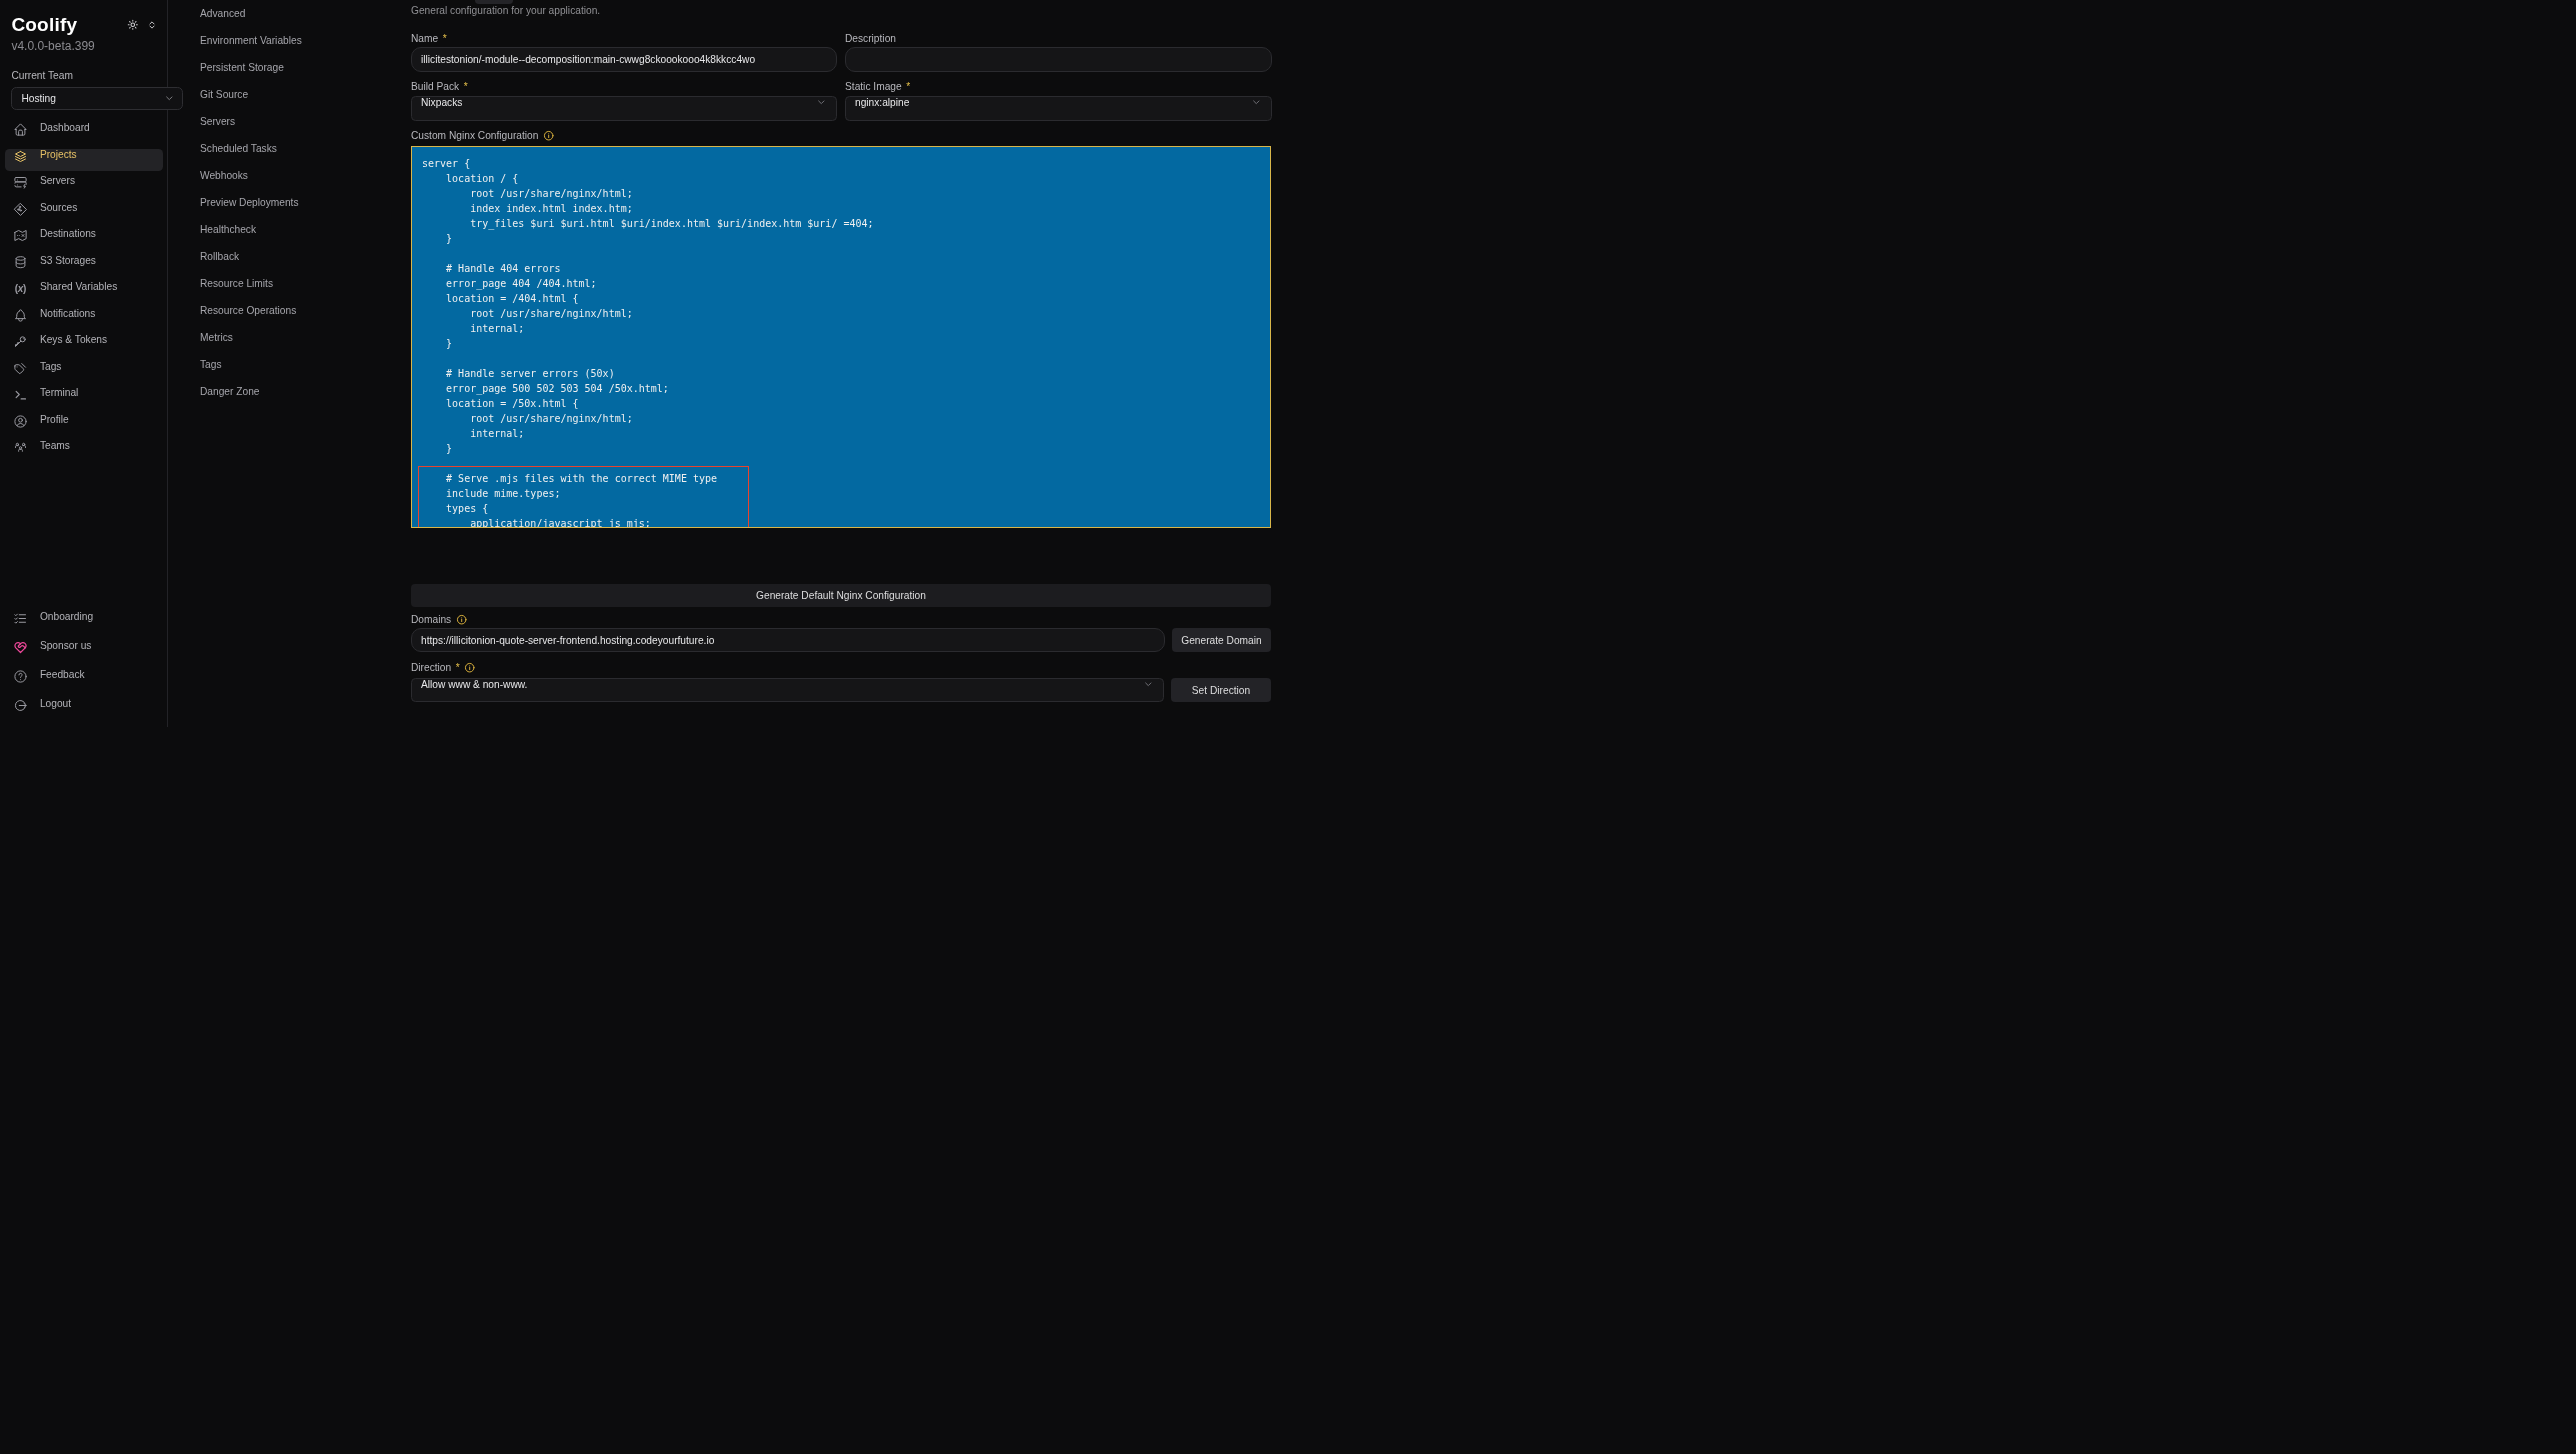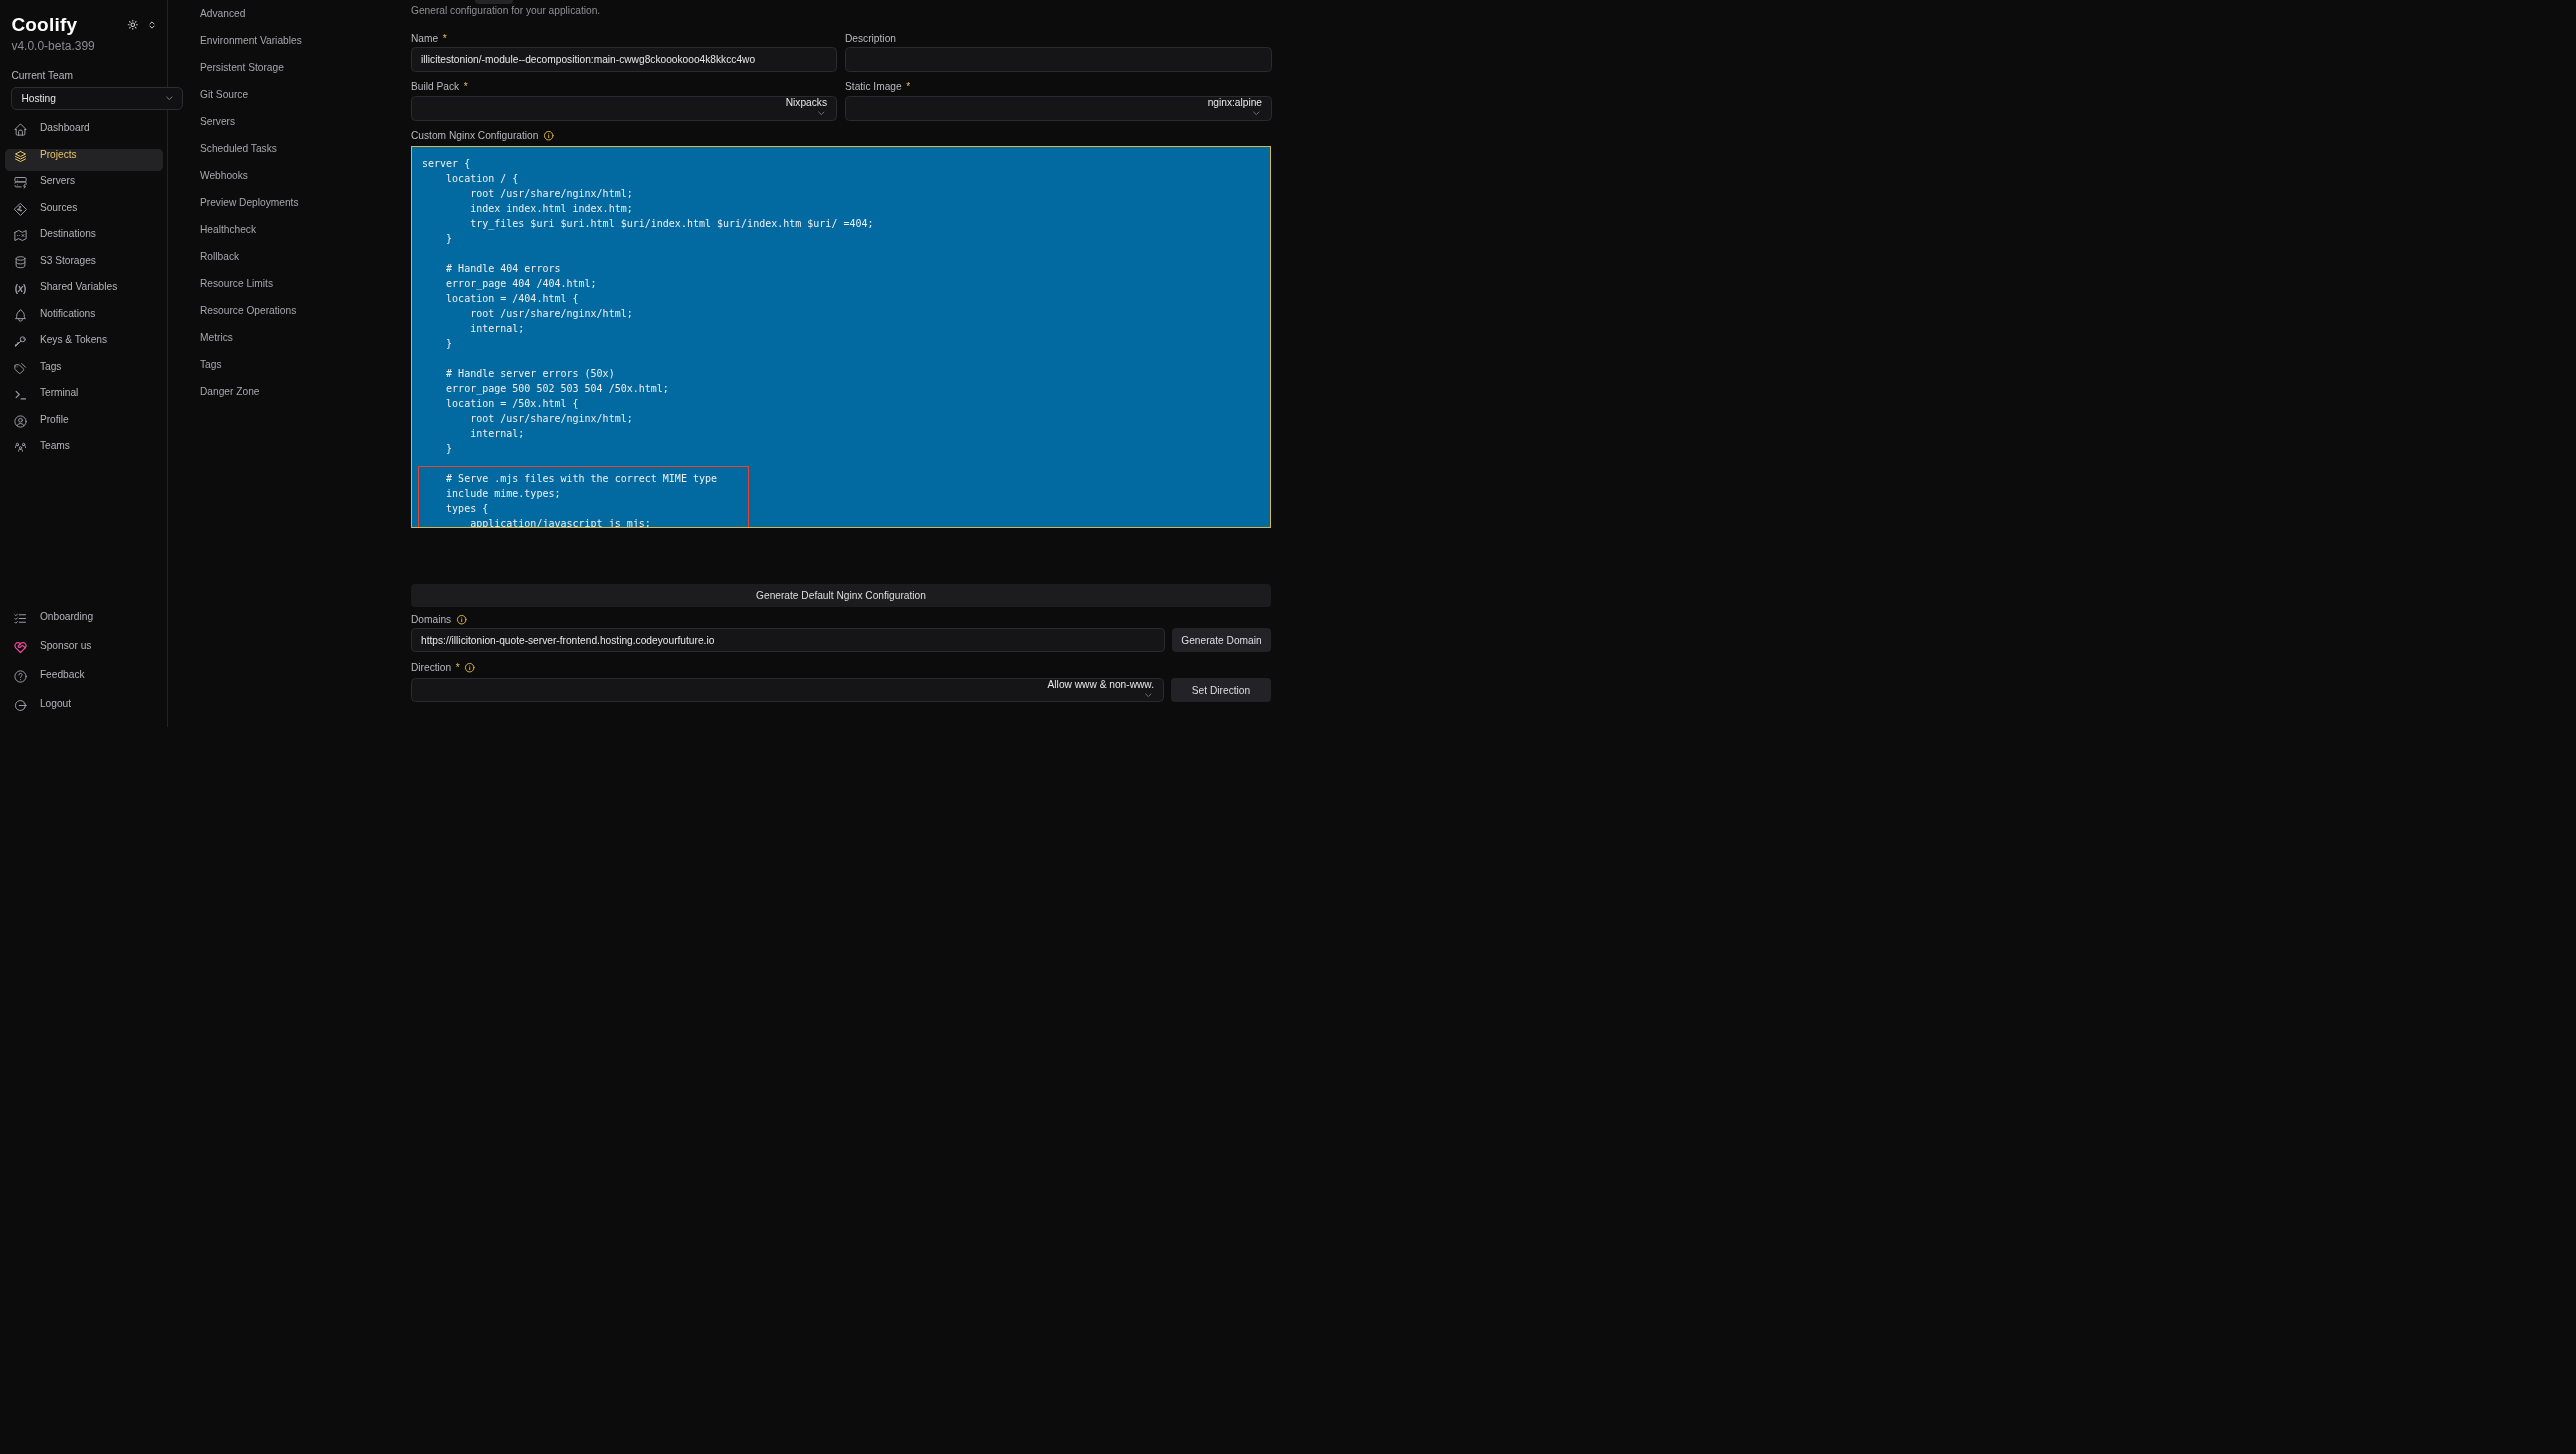--- a/index.html
+++ b/index.html
@@ -45,24 +45,24 @@
   .page-desc { position:absolute; left:0; top:4.5px; font-size:10.2px; color:#909094; }
 
   .field-label { position:absolute; height:13px; display:flex; align-items:center; gap:4.5px;
     font-size:10.2px; color:#b8b8bd; }
   .req { color:#e6c04a; }
   .info-ic { width:11.4px; height:11.4px; color:#e0b63e; }
 
   .tbox { position:absolute; height:25px; background:#151517; border:0.8px solid #2b2b2f;
     border-radius:4.5px; font-size:10.2px; color:#e8e8ea; padding:0 9px; width:426px;
     font-family:"Liberation Sans", sans-serif; }
-  input.tbox { outline:none; }
+  input.tbox { outline:none;border-radius:10px; }
   .selbox { position:absolute; height:25px; background:#151517; border:0.8px solid #2b2b2f;
-    border-radius:4.5px; display:flex; align-items:flex-end; padding:0 9px; font-size:10.2px;
-    color:#e8e8ea; cursor:pointer;flex-direction:column; }
+    border-radius:4.5px; display:flex; align-items:flex-start; padding:0 9px; font-size:10.2px;
+    color:#e8e8ea; cursor:pointer; }
   .selbox .chev { margin-left:auto; color:#7b7b82; }
 
   .editor { position:absolute; left:0; top:146px; width:860px; height:382px;
     border:0.8px solid #d9b64a; border-radius:0; background:#0369a1; overflow:hidden; }
   .editor pre { padding:9px 0 0 10px; font-family:"DejaVu Sans Mono", monospace;
     font-size:10px; line-height:15px; color:#f0f0f0; }
   .red-box { position:absolute; left:6px; top:319px; width:331px; height:86px;
     border:1.5px solid #e8432d; pointer-events:none; }
 
   .btn { position:absolute; background:#232327; border:none; border-radius:4px; color:#dededf;

